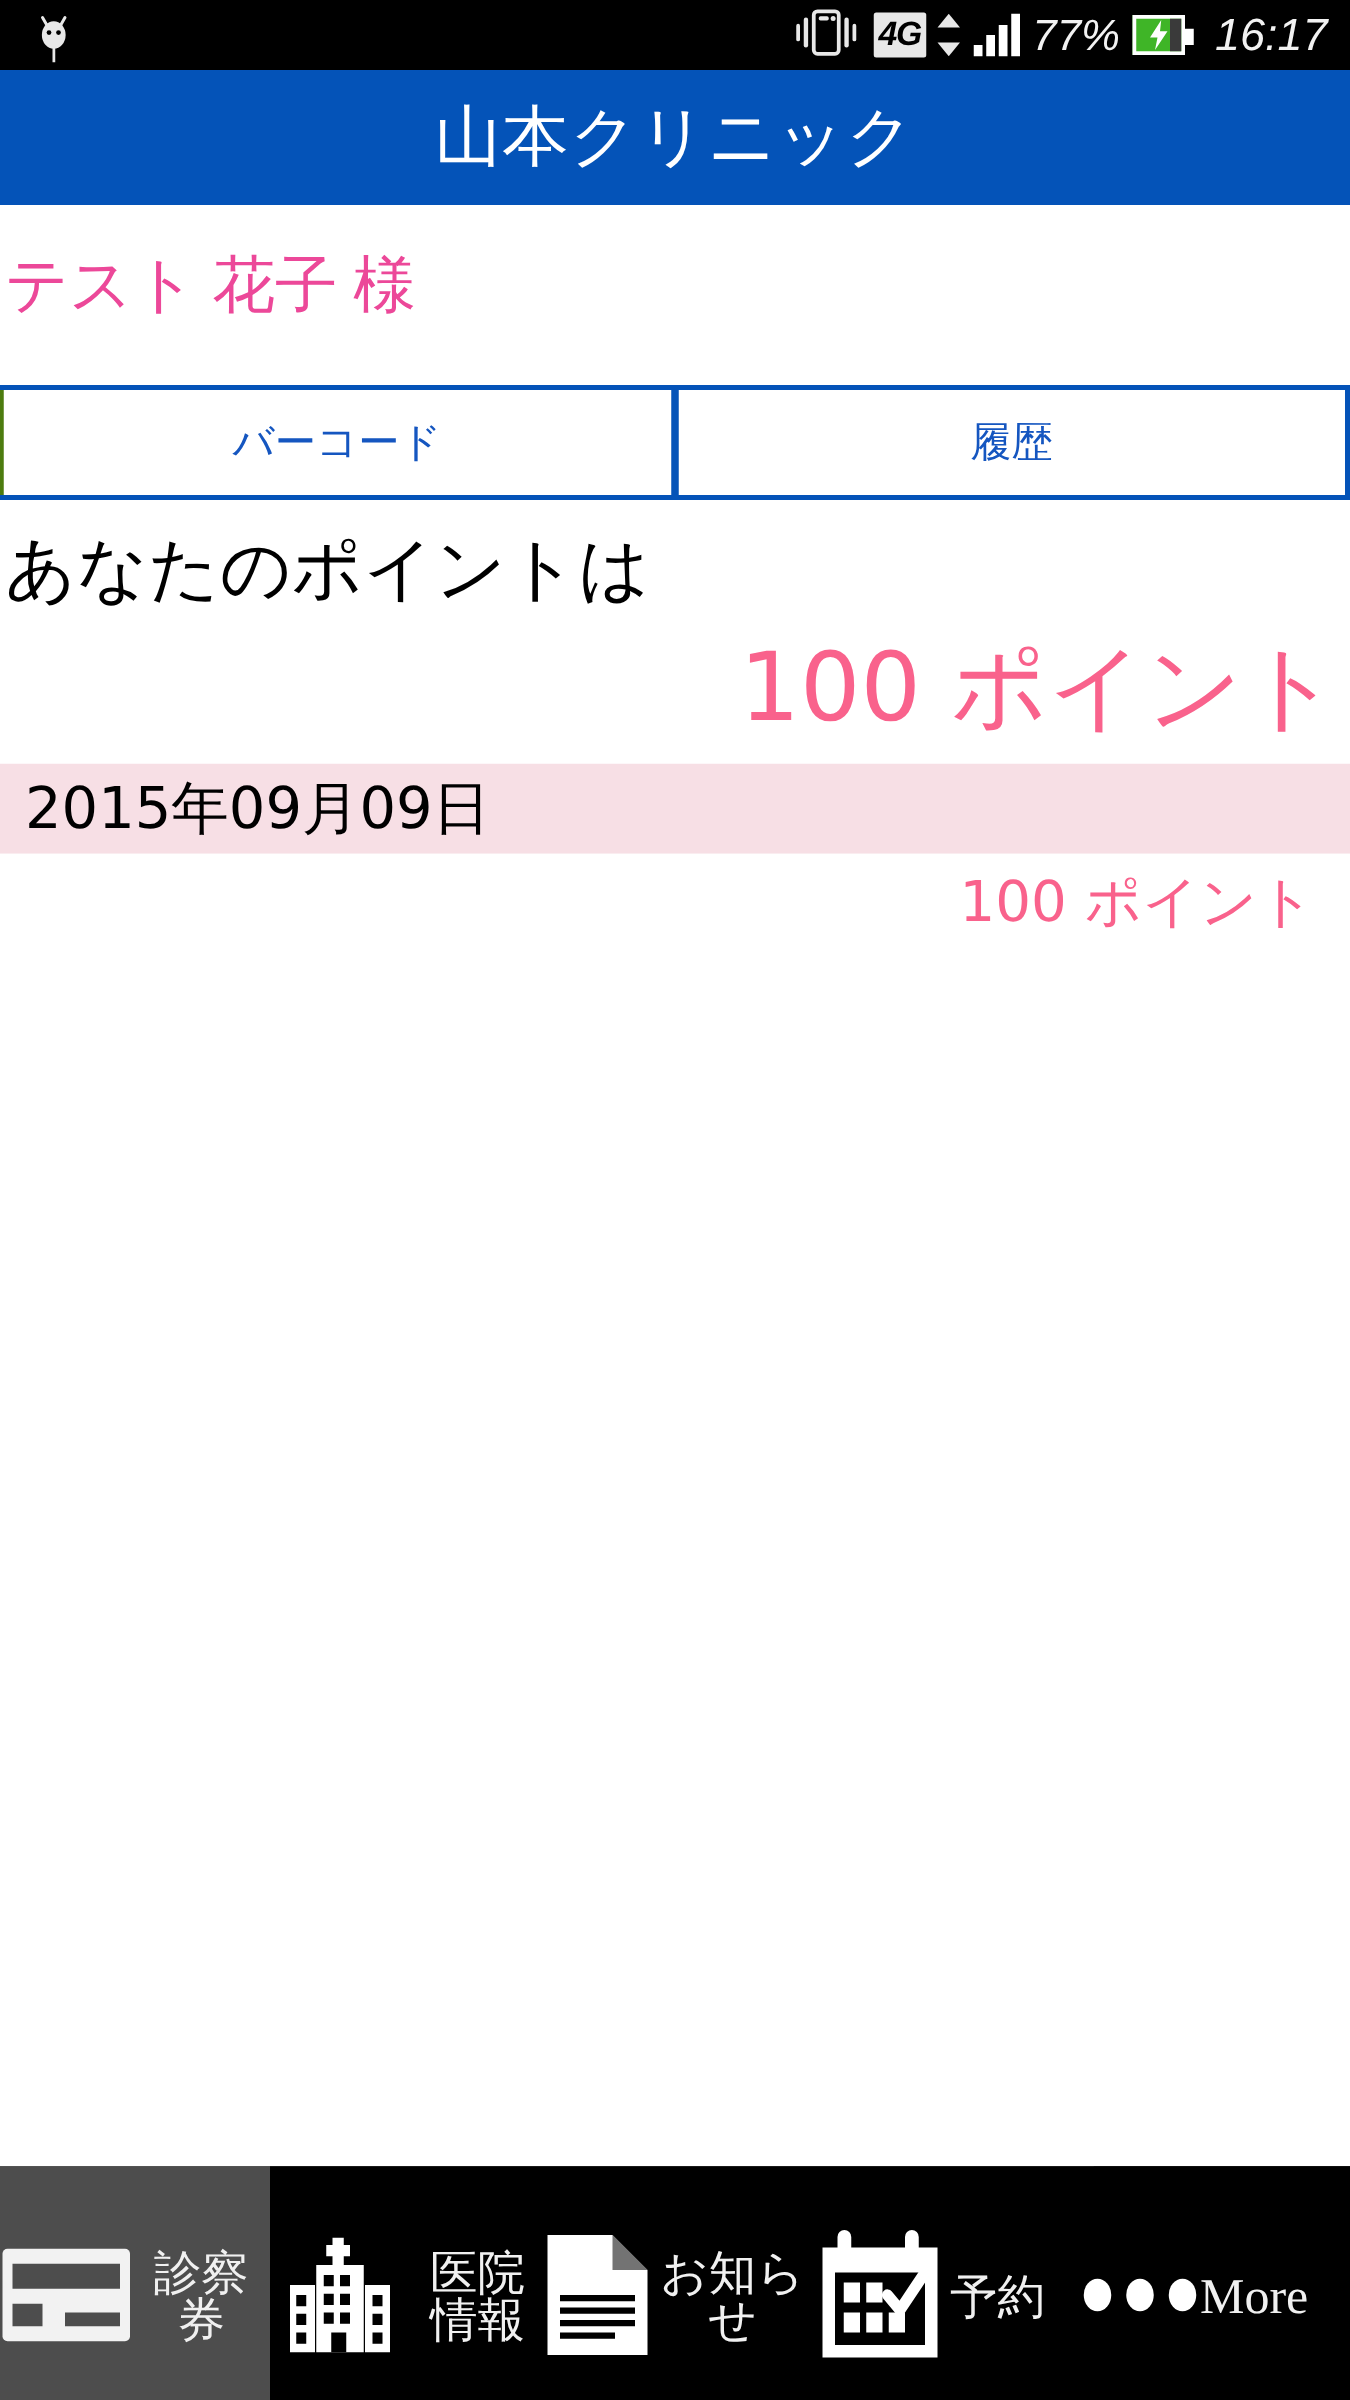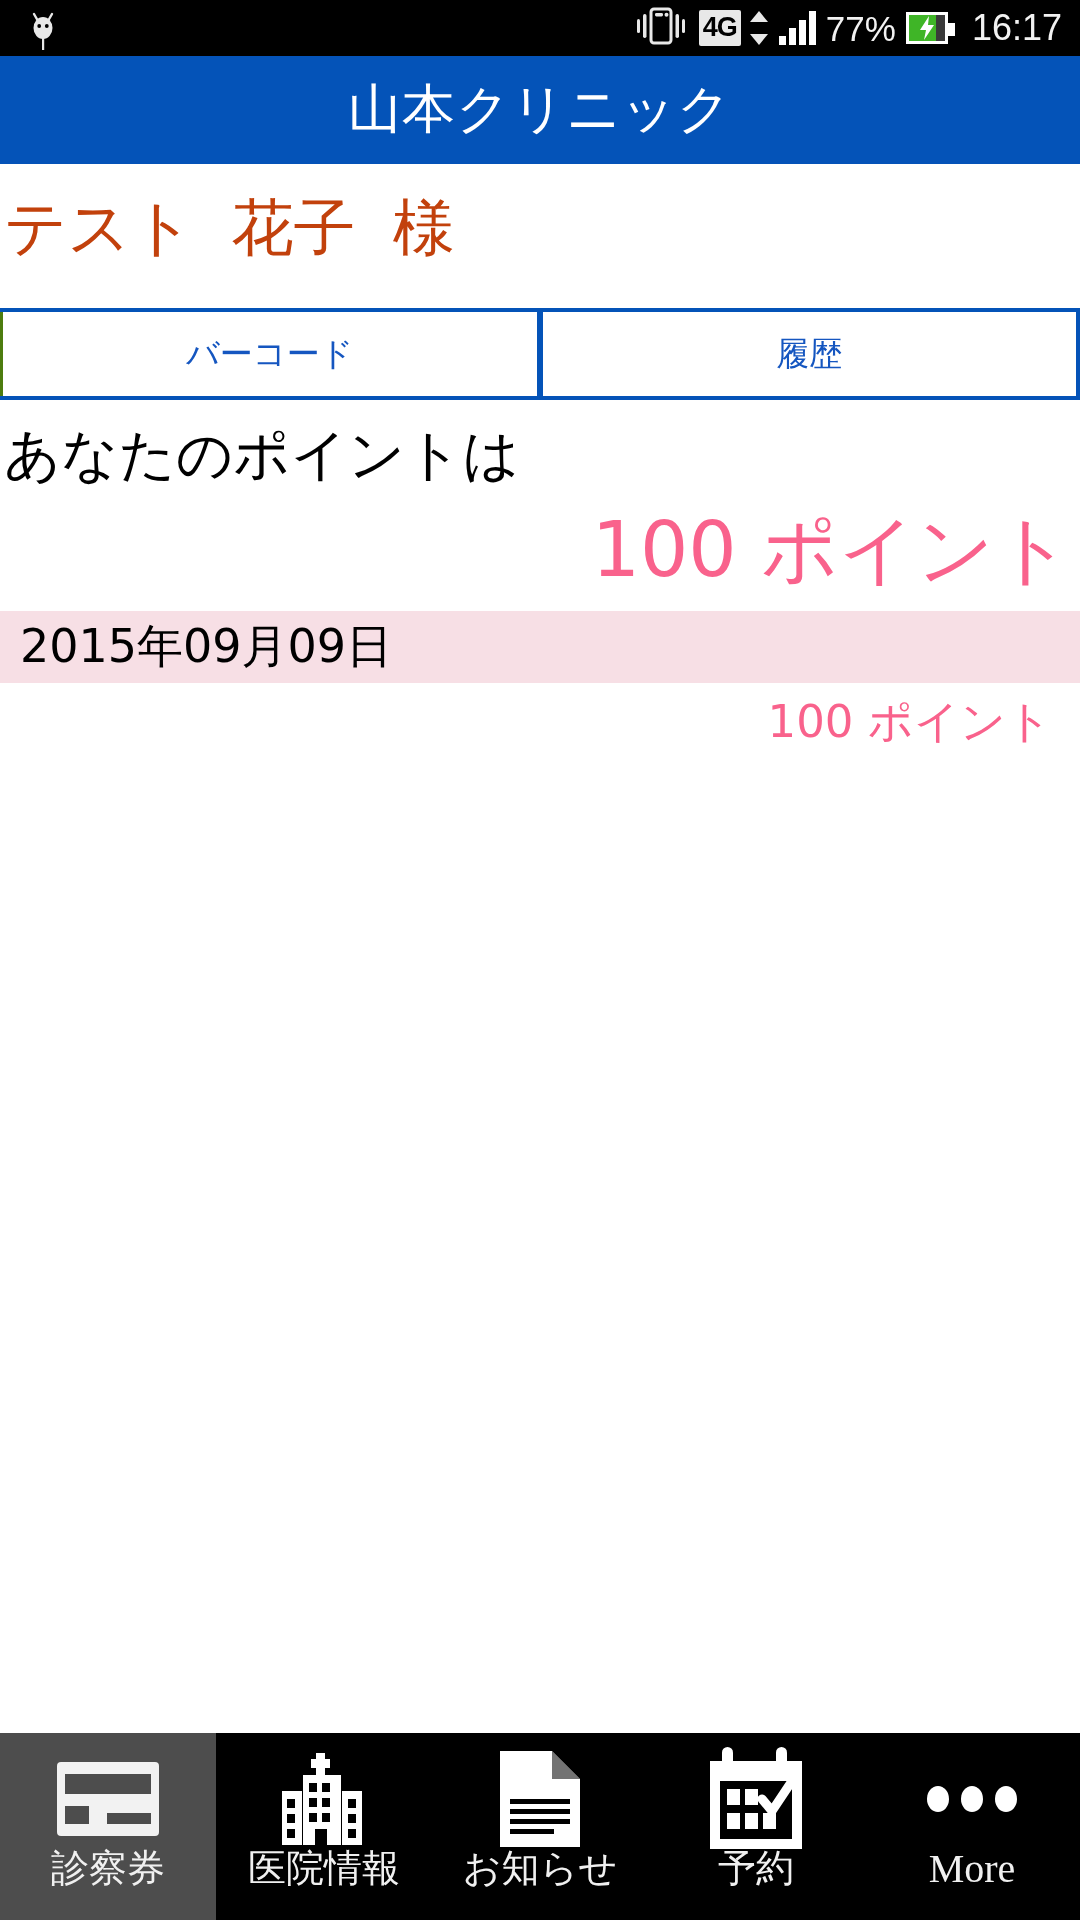--- a/index.html
+++ b/index.html
@@ -16,20 +16,21 @@
   }
 
   
   .status-bar {
     height: 56px;
     background: #000000;
     display: flex;
     align-items: center;
     padding: 0 18px 0 26px;
     box-sizing: border-box;
+    font-style: italic;
   }
   .status-left { display: flex; align-items: center; }
   .status-right {
     margin-left: auto;
     display: flex;
     align-items: center;
     gap: 10px;
   }
   .android-robot { width: 34px; height: 40px; position: relative; }
   .status-icon-vibrate { display: block; }
@@ -102,23 +103,23 @@
   
   .patient-row {
     height: 128px;
     display: flex;
     align-items: center;
     padding-left: 4px;
     box-sizing: border-box;
     background: #ffffff;
   }
   .patient-row .name {
-    color: #c2410c;
-    font-size: 62px;
-    font-family: Liberation Mono, monospace;
+    color: #ec4899;
+    font-size: 50px;
+    font-family: Liberation Serif, serif;
   }
 
   
   .tab-bar {
     margin: 16px 0 0 0;
     height: 92px;
     display: flex;
     border-top: 4px solid #0453b8;
     border-bottom: 4px solid #0453b8;
     box-sizing: border-box;
@@ -190,27 +191,28 @@
   .bottom-nav {
     position: absolute;
     left: 0; right: 0; bottom: 0;
     height: 187px;
     display: flex;
     background: #000000;
   }
   .nav-item {
     flex: 1;
     display: flex;
-    flex-direction: column;
+    flex-direction: row;
     align-items: center;
     justify-content: flex-start;
     padding-top: 18px;
     box-sizing: border-box;
     background: #000000;
     position: relative;
+    text-align: center;
   }
   .nav-item.selected { background: #4d4d4d; }
   .nav-item .nav-icon {
     height: 96px;
     display: flex;
     align-items: center;
     justify-content: center;
   }
   .nav-item .nav-label {
     color: #f0f0f0;

